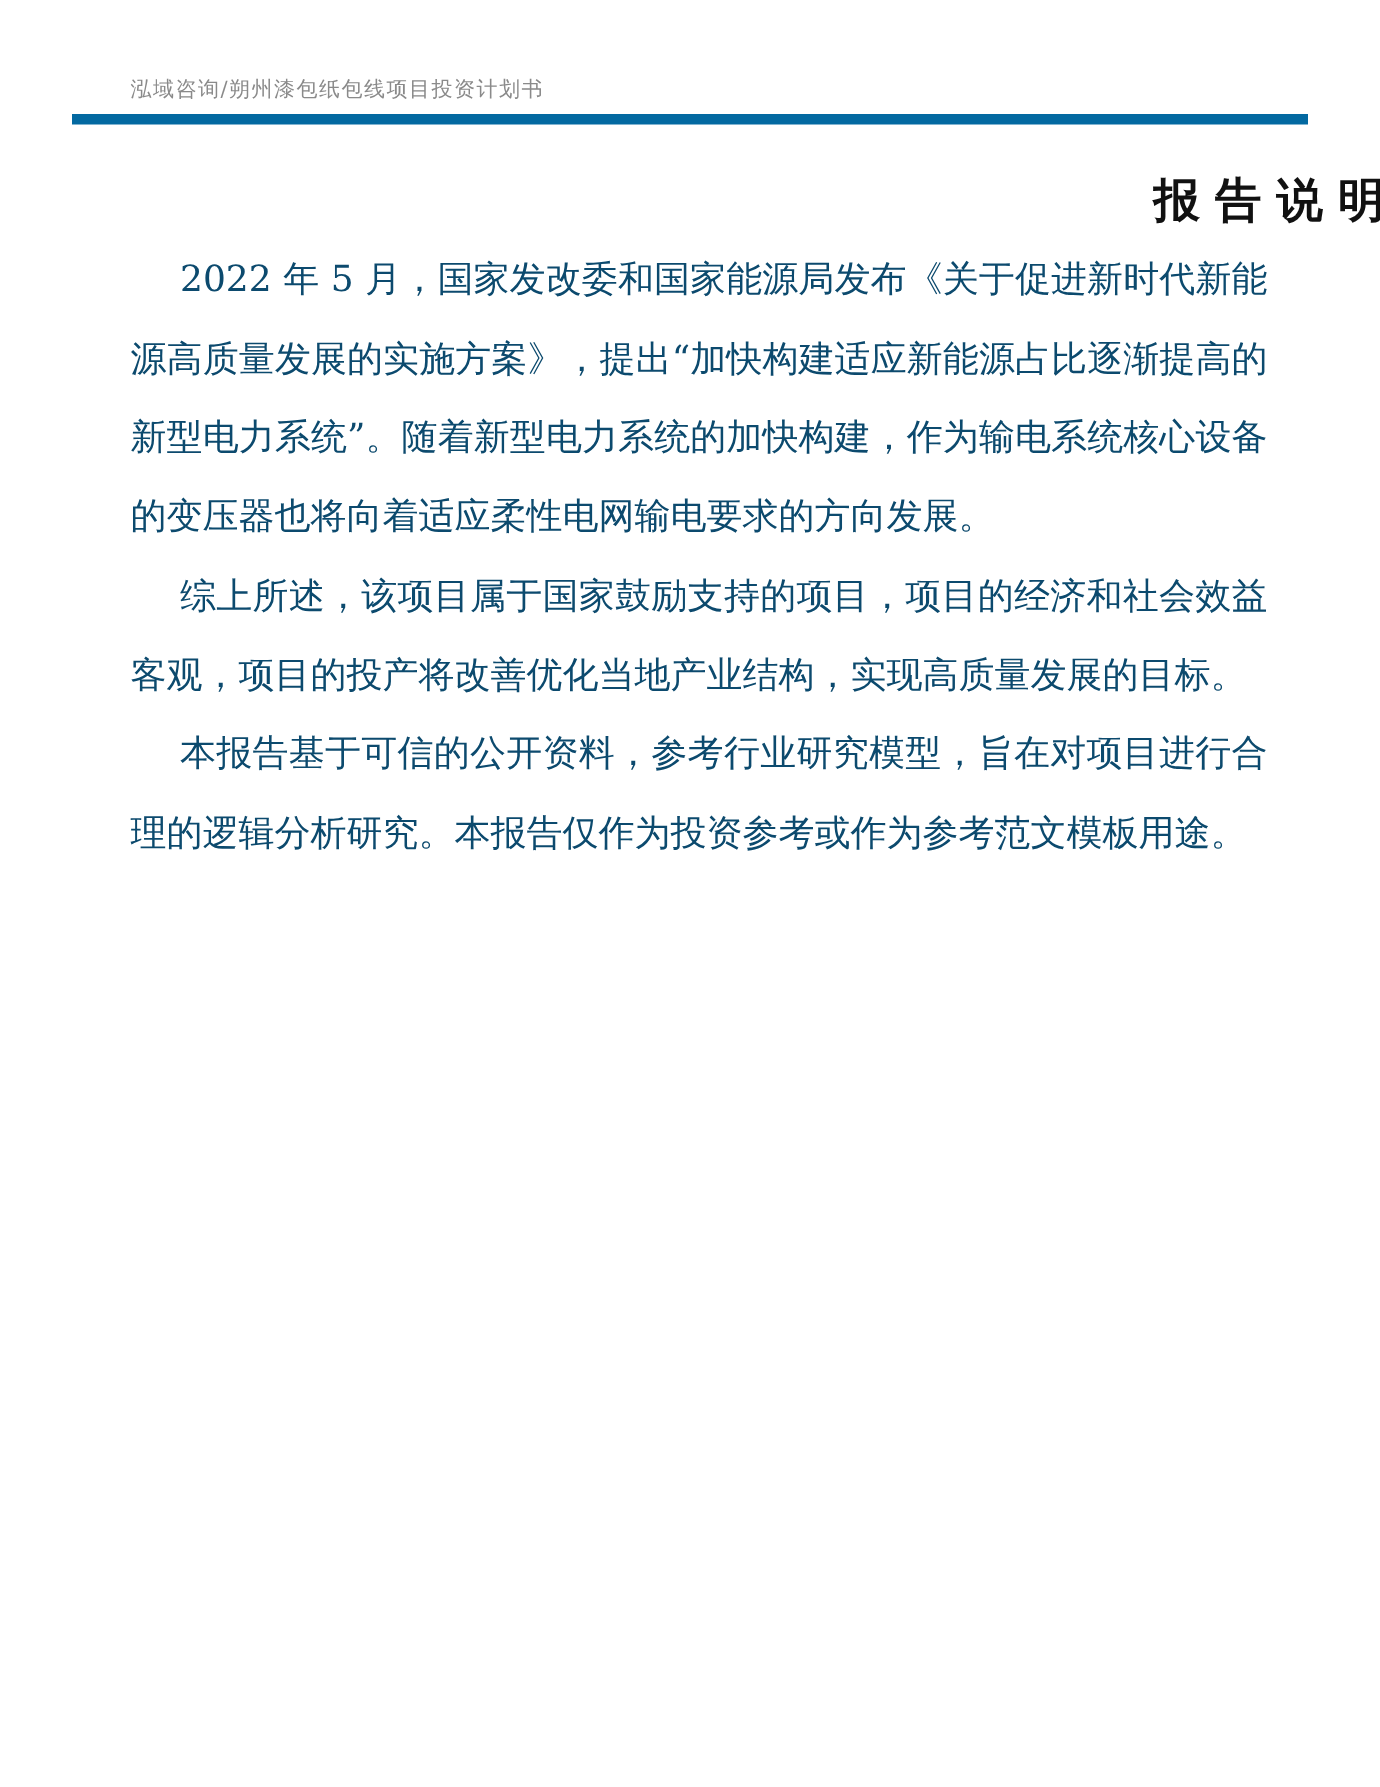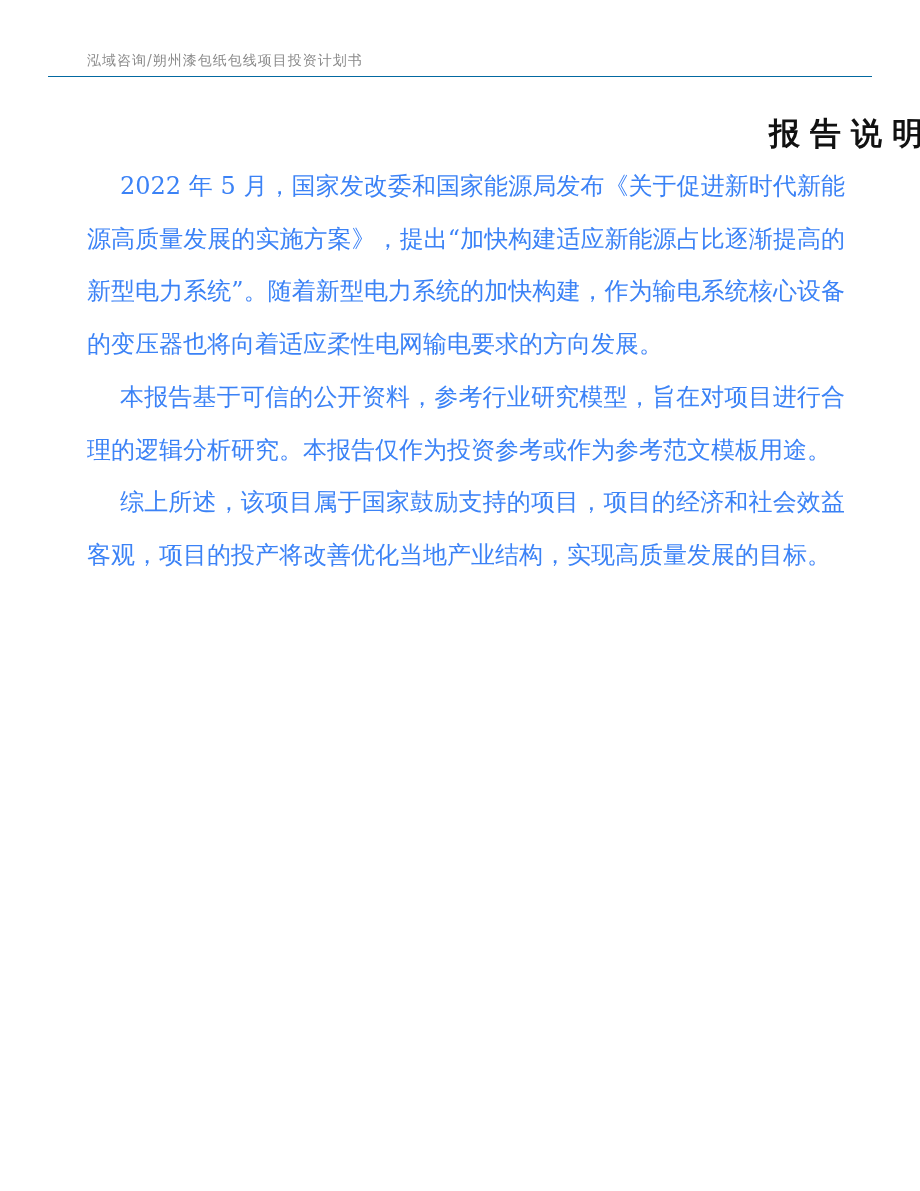--- a/index.html
+++ b/index.html
@@ -14,21 +14,21 @@
     overflow: hidden;
     font-family: "DejaVu Serif", "Liberation Serif", serif;
     color: #1f1f1f;
   }
   .doc-header {
     position: absolute;
     top: 0;
     left: 48px;
     right: 48px;
     padding: 52px 0 8px 39px;
-    border-bottom: 1px solid #0369a1;
+    border-bottom: 7px solid #0369a1;
     font-size: 14px;
     line-height: 16px;
     color: #8a8a8a;
     letter-spacing: 1px;
   }
   .doc-title {
     position: absolute;
     top: 113px;
     left: 13px;
     width: 100%;
@@ -41,34 +41,34 @@
     text-indent: 10px;
   }
   .doc-body {
     position: absolute;
     top: 160px;
     left: 87px;
     width: 758px;
     font-size: 24px;
     line-height: 52.7px;
     text-align: justify;
-    color: #3b82f6;
+    color: #0c4a6e;
   }
   .doc-body p {
     margin: 0;
     padding: 0;
     text-indent: 33px;
   }
 </style>
 </head>
 <body>
 
 <div class="doc-header">
   <span>泓域咨询/朔州漆包纸包线项目投资计划书</span>
 </div>
 
 <h1 class="doc-title">报告说明</h1>
 
 <div class="doc-body">
   <p>2022 年 5 月，国家发改委和国家能源局发布《关于促进新时代新能源高质量发展的实施方案》，提出“加快构建适应新能源占比逐渐提高的新型电力系统”。随着新型电力系统的加快构建，作为输电系统核心设备的变压器也将向着适应柔性电网输电要求的方向发展。</p>
+  <p>综上所述，该项目属于国家鼓励支持的项目，项目的经济和社会效益客观，项目的投产将改善优化当地产业结构，实现高质量发展的目标。</p>
   <p>本报告基于可信的公开资料，参考行业研究模型，旨在对项目进行合理的逻辑分析研究。本报告仅作为投资参考或作为参考范文模板用途。</p>
-  <p>综上所述，该项目属于国家鼓励支持的项目，项目的经济和社会效益客观，项目的投产将改善优化当地产业结构，实现高质量发展的目标。</p>
 </div>
 
 </body></html>

